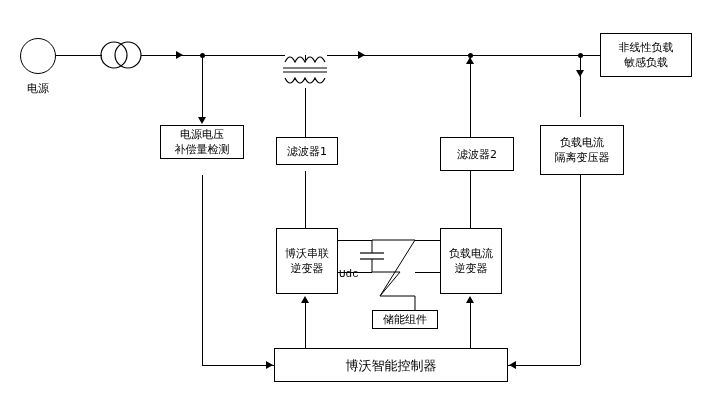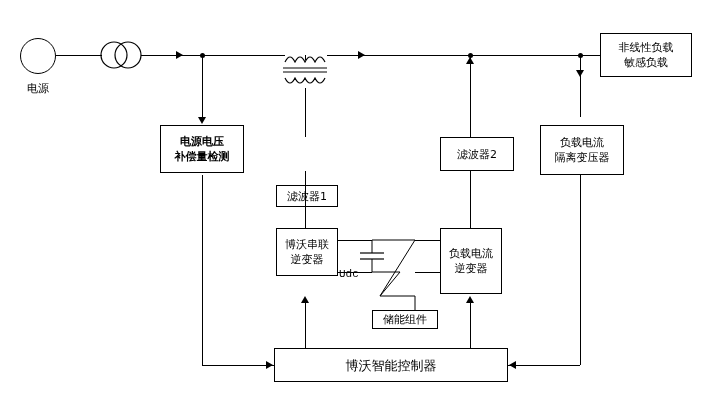--- a/index.html
+++ b/index.html
@@ -140,51 +140,51 @@
   <div class="arrow-r" style="left:358px; top:51px;"></div>
   <div class="hline" style="left:367px; top:55px; width:245px;"></div>
   <div class="arrow-r" style="left:600px; top:51px;"></div>
 
   <div class="vline" style="left:305px; top:55px; height:5px;"></div>
 
 
   <div class="box" style="left:600px; top:33px; width:92px; height:44px;">非线性负载
 敏感负载</div>
 
-  <div class="box" style="left:160px; top:125px; width:84px; height:48px;font-weight:bold;">电源电压
+  <div class="box" style="left:160px; top:125px; width:84px; height:34px;">电源电压
 补偿量检测</div>
   <div class="vline" style="left:202px; top:55px; height:62px;"></div>
   <div class="arrow-d" style="left:198px; top:117px;"></div>
   <div class="dot" style="left:200px; top:53px;"></div>
 
   <div class="vline" style="left:202px; top:175px; height:190px;"></div>
   <div class="hline" style="left:202px; top:365px; width:72px;"></div>
   <div class="arrow-r" style="left:266px; top:361px;"></div>
 
-  <div class="box" style="left:276px; top:137px; width:62px; height:22px;margin-top:48px;">滤波器1</div>
+  <div class="box" style="left:276px; top:137px; width:62px; height:28px;">滤波器1</div>
   <div class="vline" style="left:305px; top:88px; height:49px;"></div>
   <div class="vline" style="left:305px; top:171px; height:57px;"></div>
 
   <div class="box" style="left:440px; top:137px; width:74px; height:34px;">滤波器2</div>
   <div class="vline" style="left:470px; top:55px; height:82px;"></div>
   <div class="arrow-u" style="left:466px; top:57px;"></div>
   <div class="dot" style="left:468px; top:53px;"></div>
   <div class="vline" style="left:470px; top:171px; height:57px;"></div>
 
   <div class="box" style="left:540px; top:125px; width:84px; height:50px;">负载电流
 隔离变压器</div>
   <div class="vline" style="left:580px; top:55px; height:62px;"></div>
   <div class="arrow-d" style="left:576px; top:70px;"></div>
   <div class="dot" style="left:578px; top:53px;"></div>
 
   <div class="vline" style="left:580px; top:175px; height:190px;"></div>
   <div class="hline" style="left:508px; top:365px; width:72px;"></div>
   <div class="arrow-l" style="left:509px; top:361px;"></div>
 
-  <div class="box" style="left:276px; top:228px; width:62px; height:48px;">博沃串联
+  <div class="box" style="left:276px; top:228px; width:62px; height:66px;">博沃串联
 逆变器</div>
 
   <div class="box" style="left:440px; top:228px; width:62px; height:66px;">负载电流
 逆变器</div>
 
   <div class="hline" style="left:338px; top:240px; width:34px;"></div>
   <div class="hline" style="left:338px; top:272px; width:34px;"></div>
   <div class="hline" style="left:415px; top:240px; width:25px;"></div>
   <div class="hline" style="left:415px; top:272px; width:25px;"></div>
 

